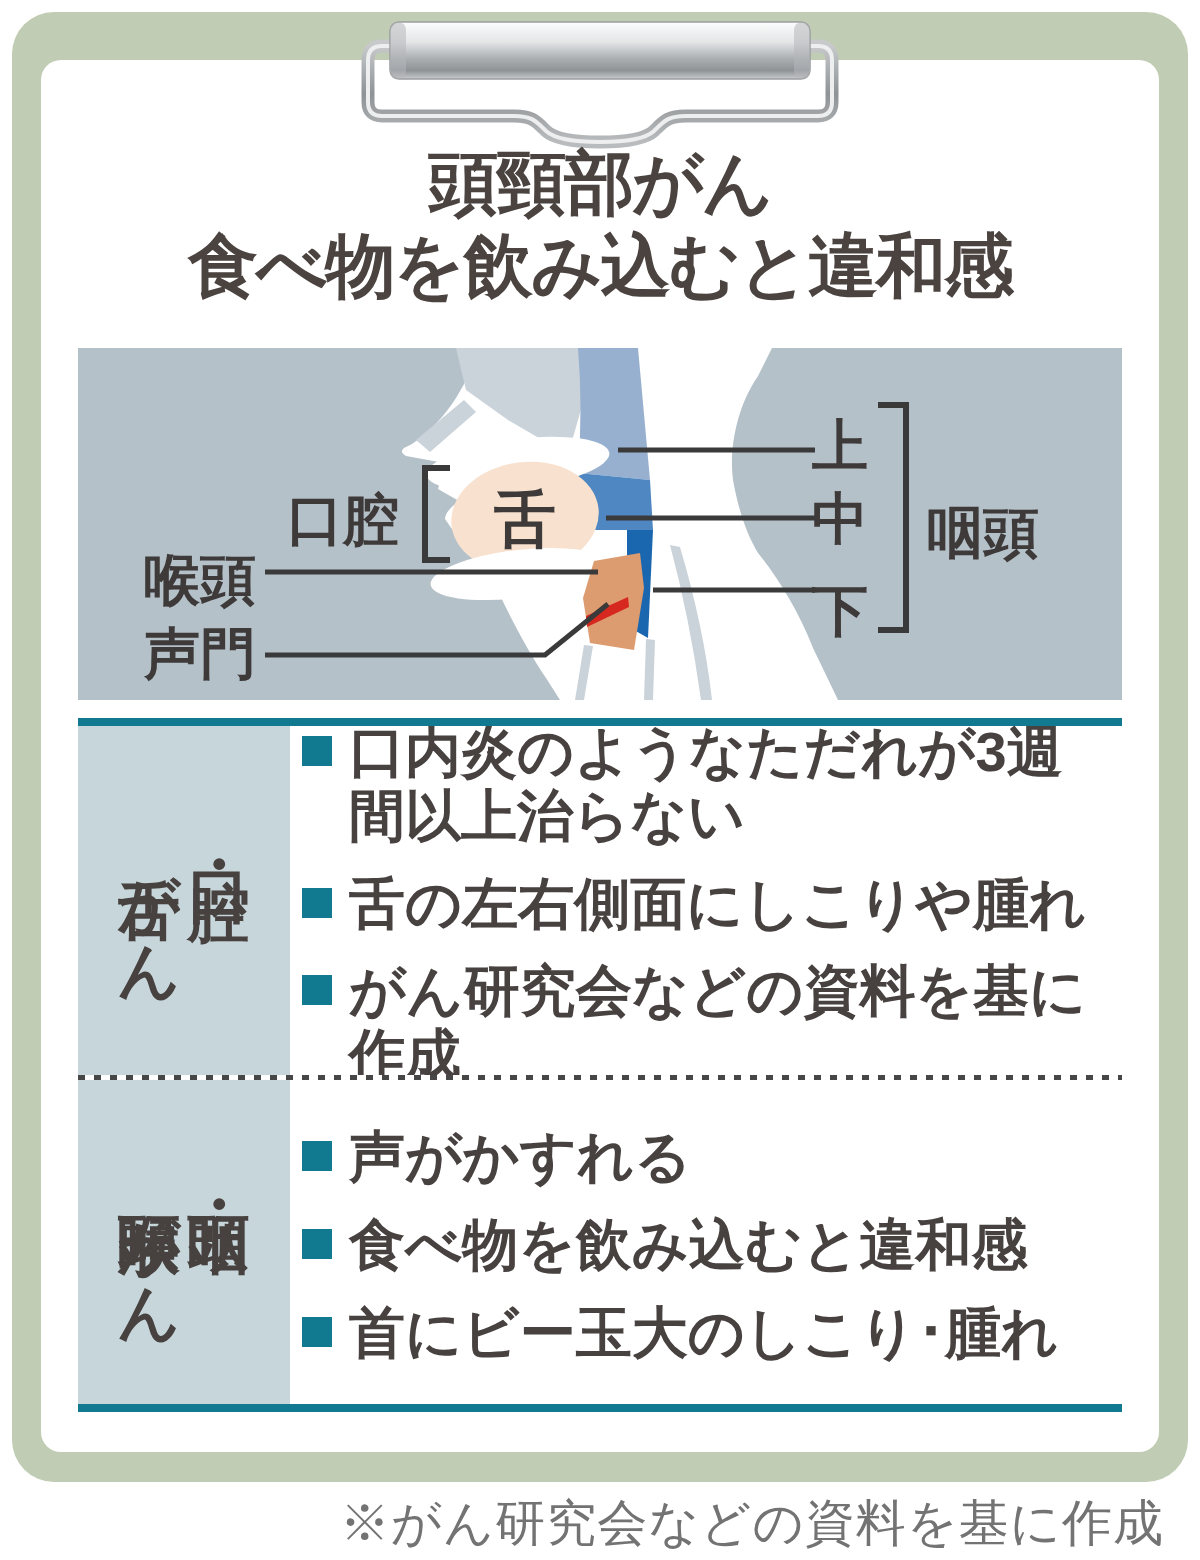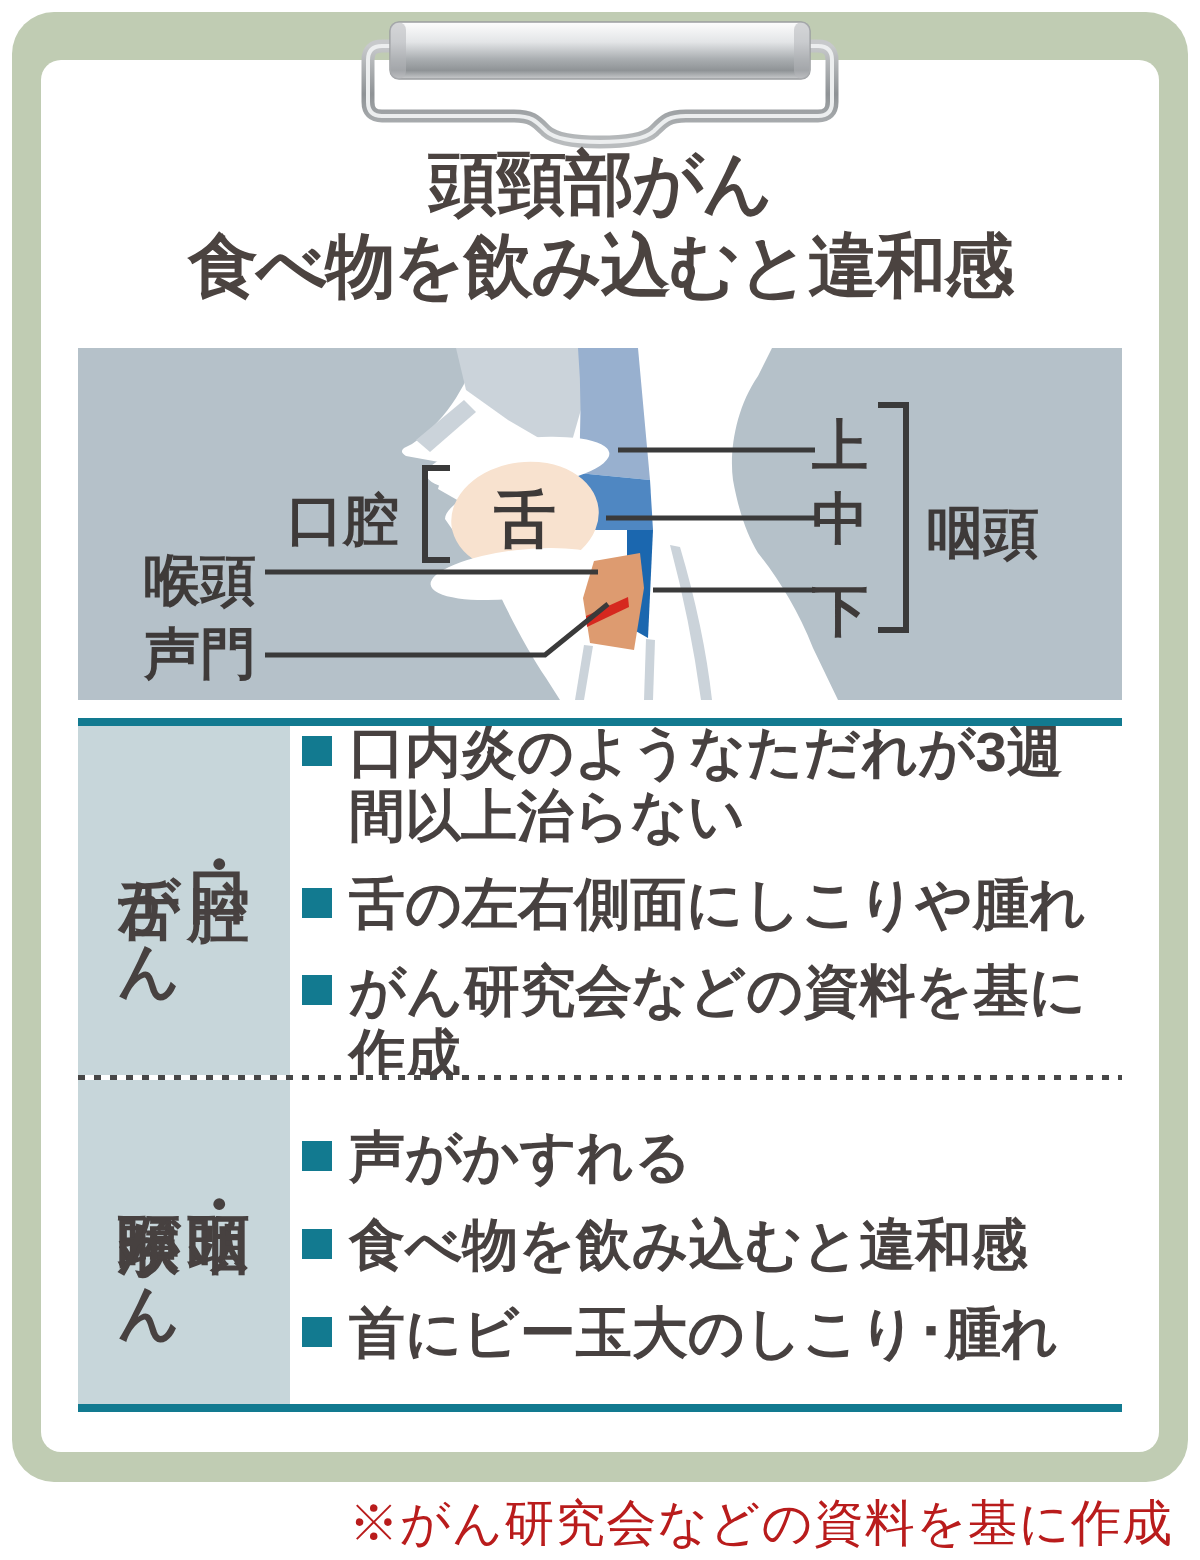--- a/index.html
+++ b/index.html
@@ -59,23 +59,23 @@
   .trow0 .rowitems{gap:24px;}
   .trow1 .rowitems{gap:24px;}
   .item{display:flex;gap:17px;font-size:56px;font-weight:bold;color:var(--ink);
         line-height:1.14;}
   .bullet{flex:0 0 30px;width:30px;height:30px;background:var(--teal);
           margin-top:16px;}
   .dotsep{height:5px;background:repeating-linear-gradient(90deg,
           #474747 0 7px, transparent 7px 16px);}
 
   
-  .footer{position:absolute;right:27px;top:1490px;
+  .footer{position:absolute;right:36px;top:1490px;
           font-family:"DejaVu Serif","Liberation Serif",serif;
-          font-size:50px;color:#b91c1c;letter-spacing:1px;}
+          font-size:50px;color:#737373;letter-spacing:1px;}
 </style>
 </head>
 <body>
 
 <div class="stage">
 
   <div class="board"></div>
   <div class="paper"></div>
 
   <svg class="clip" viewBox="0 0 500 150">

